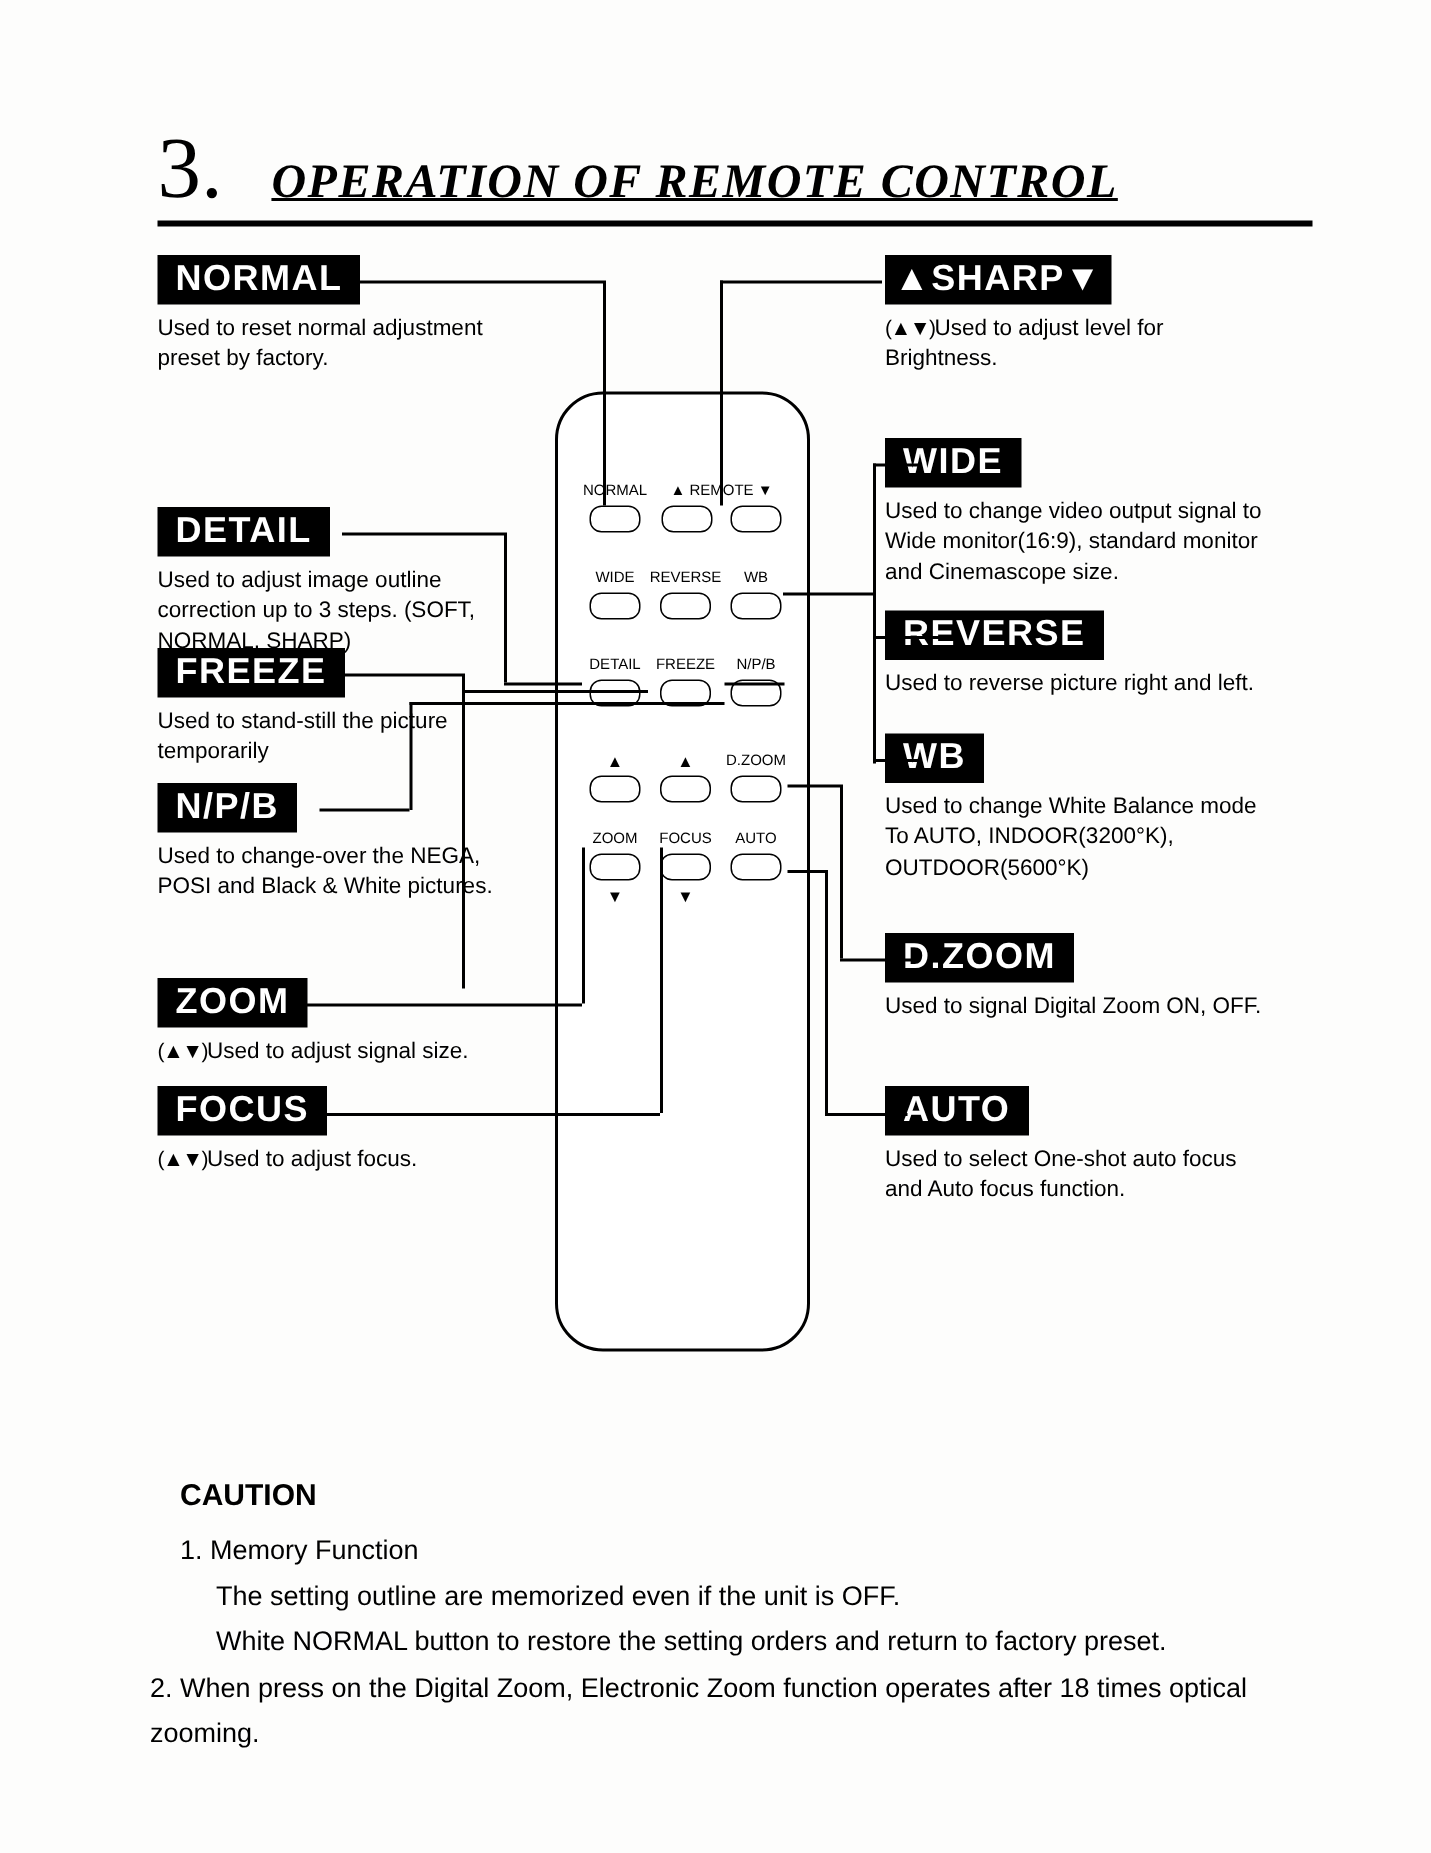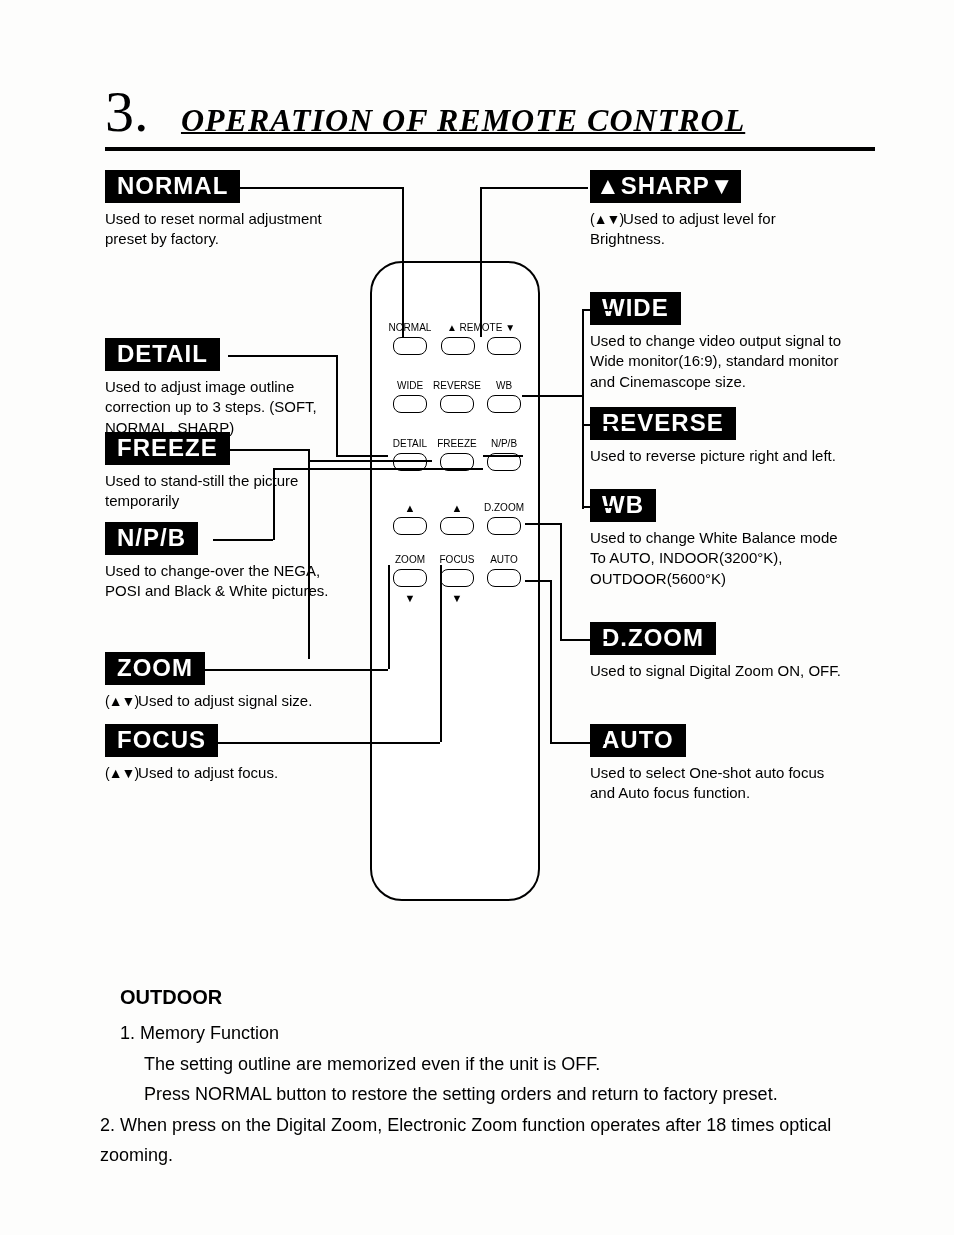--- a/index.html
+++ b/index.html
@@ -339,20 +339,20 @@
 
   <div class="line hline" style="left:525px; top:523px; width:35px;"></div>
   <div class="line vline" style="left:560px; top:523px; height:116px;"></div>
   <div class="line hline" style="left:560px; top:639px; width:50px;"></div>
 
   <div class="line hline" style="left:525px; top:580px; width:25px;"></div>
   <div class="line vline" style="left:550px; top:580px; height:162px;"></div>
   <div class="line hline" style="left:550px; top:742px; width:55px;"></div>
 
   <div class="caution">
-    <h3>OUTDOOR</h3>
+    <h3>CAUTION</h3>
     <p style="margin-left:40px;">1.  Memory Function</p>
     <p style="margin-left:64px;">The setting outline are memorized even if the unit is OFF.</p>
-    <p style="margin-left:64px;">Press NORMAL button to restore the setting orders and return to factory preset.</p>
+    <p style="margin-left:64px;">White NORMAL button to restore the setting orders and return to factory preset.</p>
     <p style="margin-left:20px; text-indent:-0px;">2.  When press on the Digital Zoom, Electronic Zoom function operates after 18 times optical zooming.</p>
   </div>
 
 </div>
 
 </body></html>

